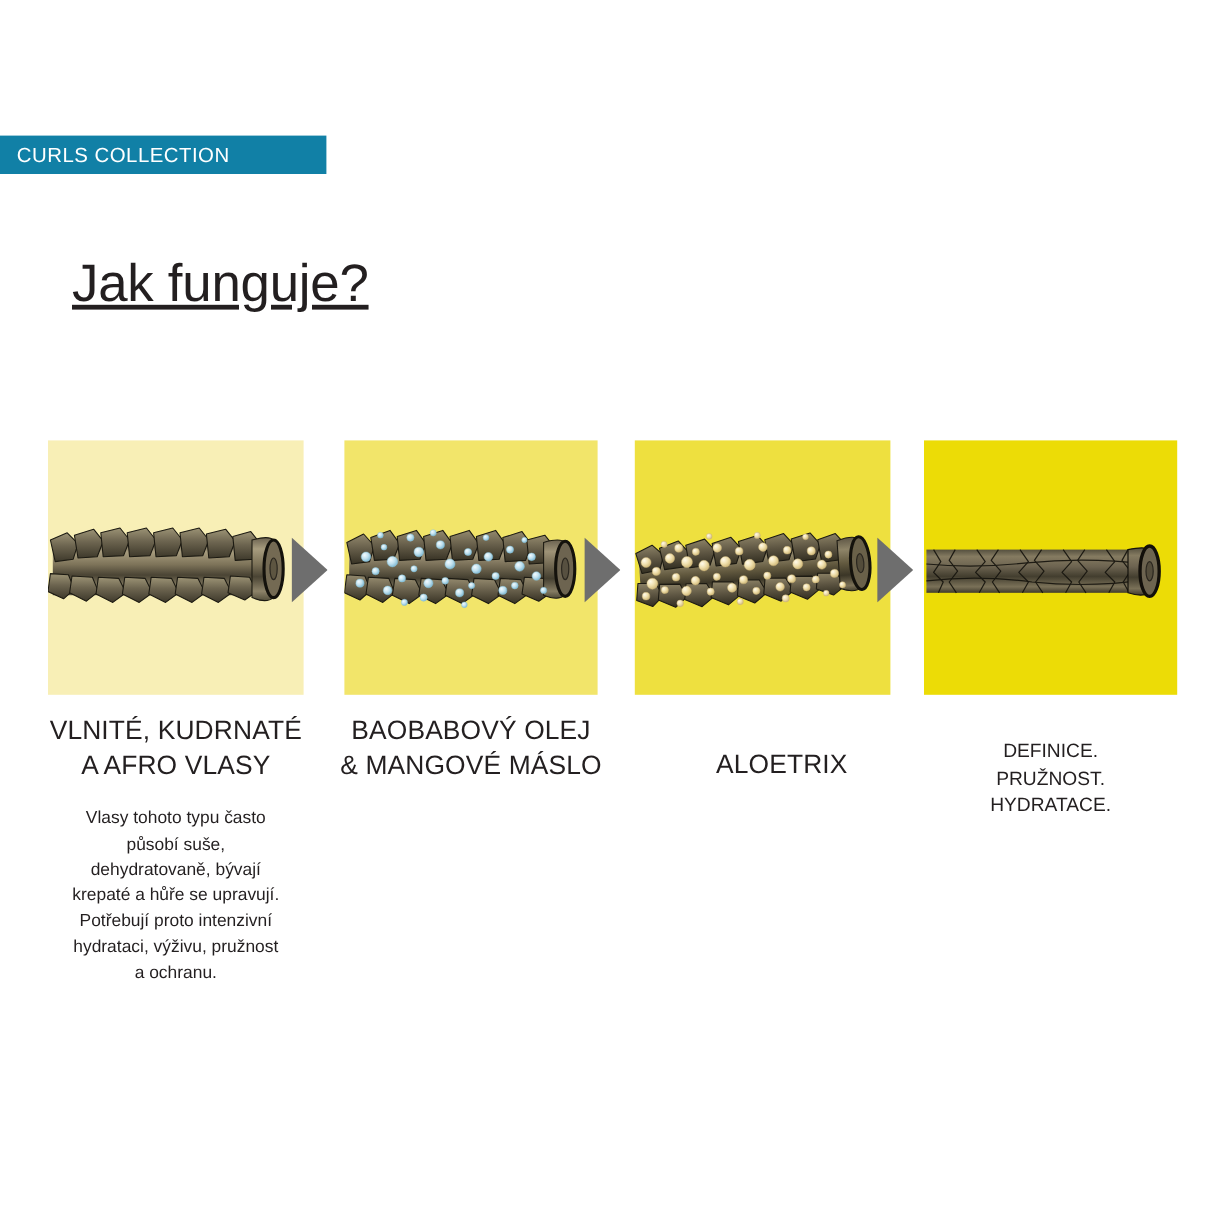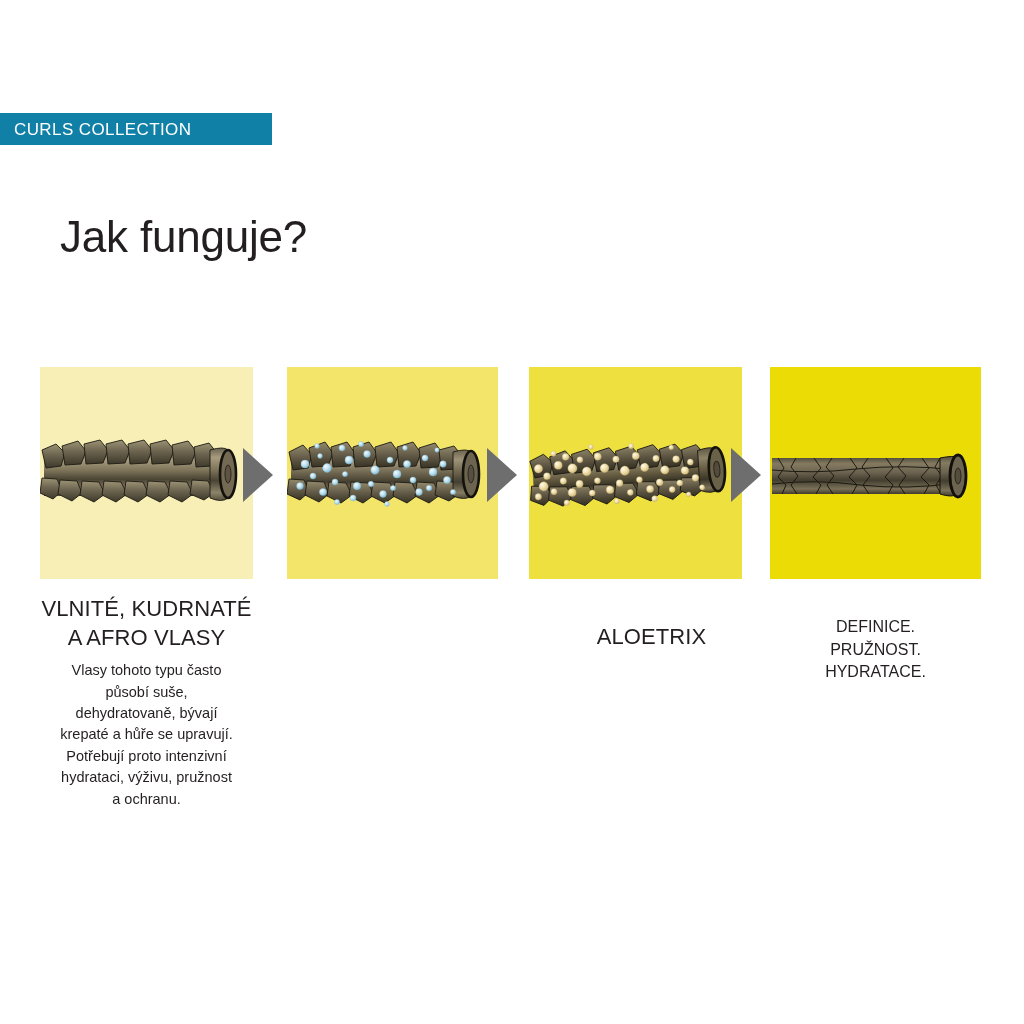--- a/index.html
+++ b/index.html
@@ -31,20 +31,21 @@
   
   .headline {
     position: absolute;
     left: 60px; top: 213px;
     font-size: 44px;
     font-weight: 400;
     color: #231f20;
     letter-spacing: -0.2px;
     line-height: 1.1;
     white-space: nowrap;
+    text-decoration: underline;
   }
 
   
   .steps {
     position: absolute;
     left: 0; top: 367px;
     width: 1024px; height: 212px;
   }
   .step-panel {
     position: absolute;
@@ -87,21 +88,21 @@
   .k4 { left: 760px; width: 231px; }
 
   .cap-title {
     font-size: 22px;
     color: #231f20;
     line-height: 1.32;
     white-space: pre-line;
     letter-spacing: 0.1px;
   }
   .cap-body {
-    margin-top: 8px;
+    margin-top: 20px;
     font-size: 14.5px;
     color: #231f20;
     line-height: 1.48;
     white-space: pre-line;
   }
   .cap-body.spaced { margin-top: 22px; }
   .cap-body.big { font-size: 16px; line-height: 1.42; }
 </style>
 </head>
 <body>
@@ -406,20 +407,22 @@
 A AFRO VLASY</div>
       <div class="cap-body">Vlasy tohoto typu často
 působí suše,
 dehydratovaně, bývají
 krepaté a hůře se upravují.
 Potřebují proto intenzivní
 hydrataci, výživu, pružnost
 a ochranu.</div>
     </div>
     <div class="caption-col k2">
+      <div class="cap-title">BAOBABOVÝ OLEJ
+&amp; MANGOVÉ MÁSLO</div>
     </div>
     <div class="caption-col k3">
       <div class="cap-title">ALOETRIX</div>
     </div>
     <div class="caption-col k4">
       <div class="cap-body spaced big">DEFINICE.
 PRUŽNOST.
 HYDRATACE.</div>
     </div>
   </div>

